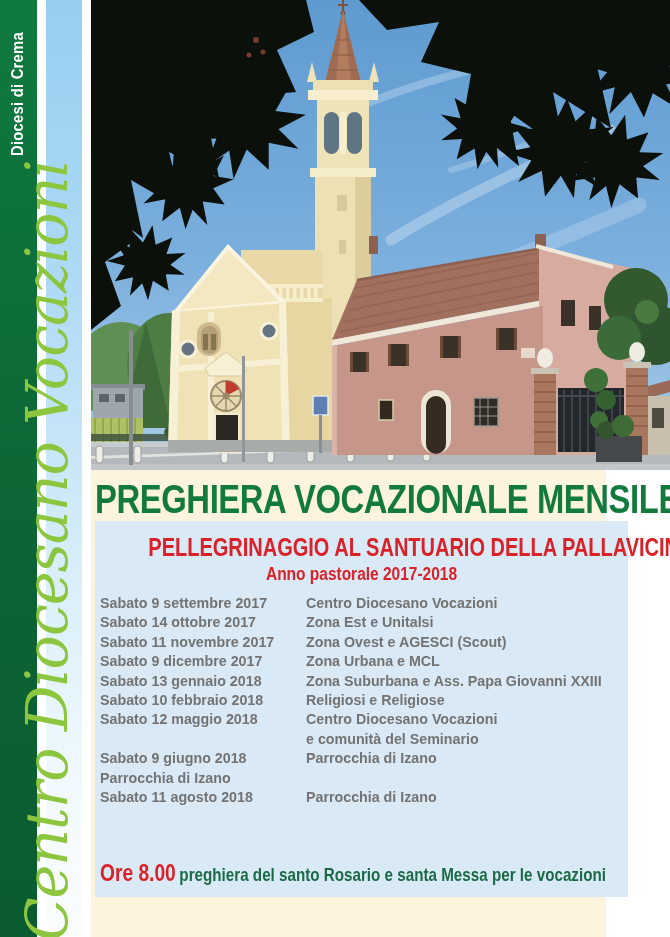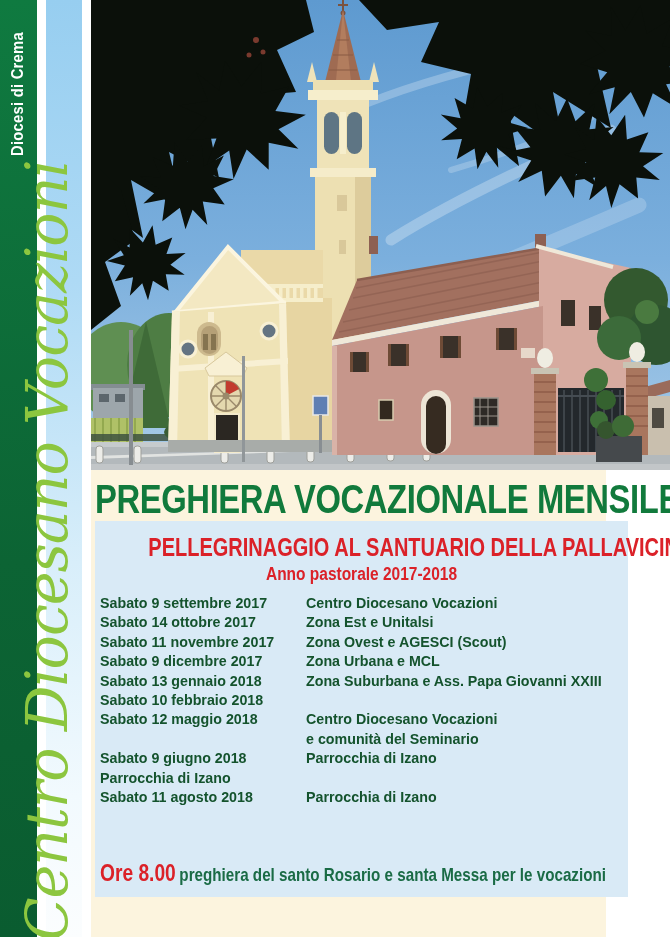--- a/index.html
+++ b/index.html
@@ -50,21 +50,21 @@
     font-size:25px;font-weight:bold;color:#DB2128;
     transform:scaleX(.8);transform-origin:50% 50%;
   }
   .box-subheading{
     margin-top:2px;text-align:center;white-space:nowrap;
     font-size:18px;font-weight:bold;color:#DB2128;
     transform:scaleX(.86);transform-origin:50% 50%;
   }
   .schedule{
     position:absolute;left:5px;top:72px;
-    font-size:15px;font-weight:bold;color:#14532d;line-height:19.4px;
+    font-size:15px;font-weight:bold;color:#737373;line-height:19.4px;
   }
   .s-row{display:flex;}
   .s-date{width:206px;flex:0 0 206px;}
   .cond{display:inline-block;transform:scaleX(.95);transform-origin:0 50%;white-space:nowrap;}
   .footer-line{
     position:absolute;left:5px;bottom:10px;white-space:nowrap;
     transform:scaleX(.8);transform-origin:0 50%;
   }
   .footer-time{font-size:24px;font-weight:bold;color:#DB2128;}
   .footer-text{font-size:19px;font-weight:bold;color:#1A6B45;}
@@ -308,20 +308,21 @@
       <div class="s-row">
         <span class="s-date"><span class="cond">Sabato 9 dicembre 2017</span></span>
         <span class="s-loc"><span class="cond">Zona Urbana e MCL</span></span>
       </div>
       <div class="s-row">
         <span class="s-date"><span class="cond">Sabato 13 gennaio 2018</span></span>
         <span class="s-loc"><span class="cond">Zona Suburbana e Ass. Papa Giovanni XXIII</span></span>
       </div>
       <div class="s-row">
         <span class="s-date"><span class="cond">Sabato 10 febbraio 2018</span></span>
+        <span class="s-loc"><span class="cond">Religiosi e Religiose</span></span>
       </div>
       <div class="s-row">
       </div>
       <div class="s-row">
         <span class="s-date"><span class="cond">Sabato 12 maggio 2018</span></span>
         <span class="s-loc"><span class="cond">Centro Diocesano Vocazioni</span></span>
       </div>
       <div class="s-row">
         <span class="s-date"></span>
         <span class="s-loc"><span class="cond">e comunità del Seminario</span></span>

